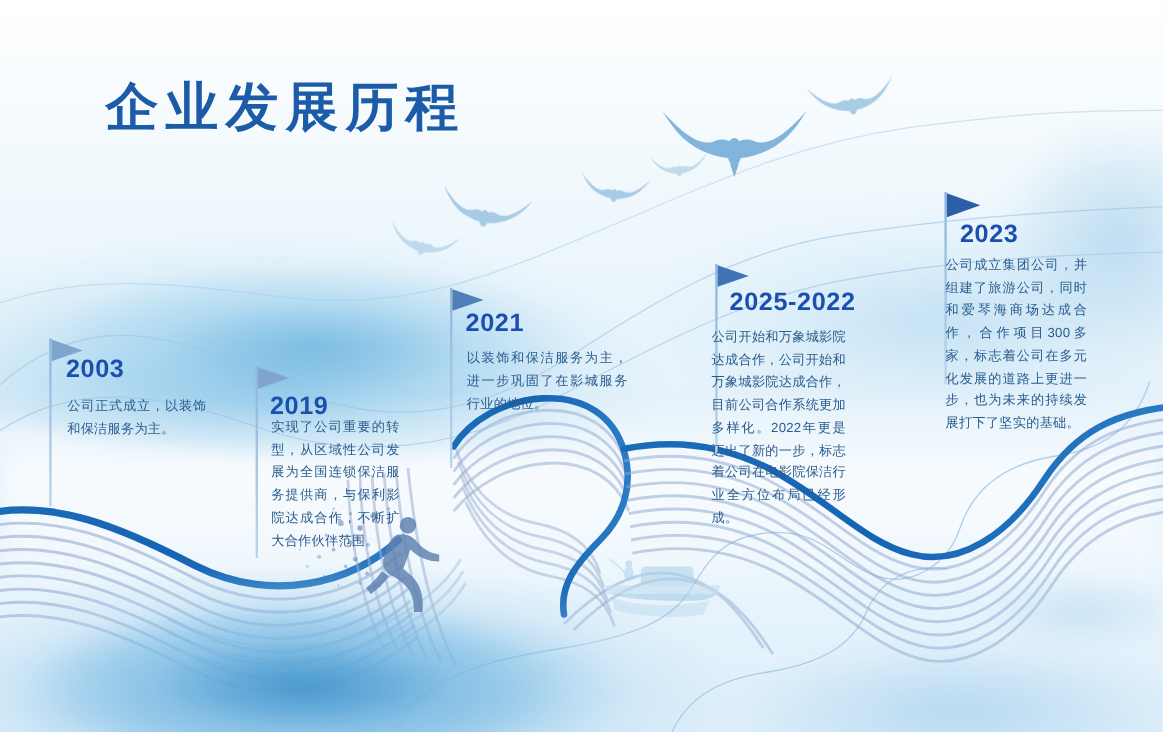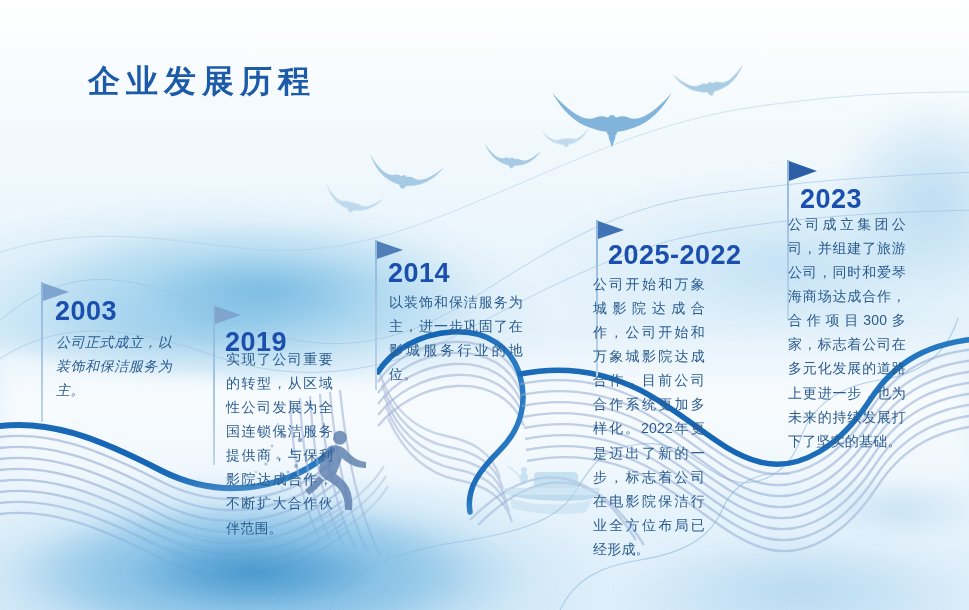--- a/index.html
+++ b/index.html
@@ -65,30 +65,30 @@
   }
 
   svg.full{position:absolute;left:0;top:0;width:969px;height:610px;overflow:visible;}
 
   
   .marker{position:absolute;}
   .pole{position:absolute;width:2px;background:linear-gradient(180deg,#8fb6dc,#bcd6ea);}
   .pennant{position:absolute;width:0;height:0;}
   .year{
     position:absolute;color:#1B4FAE;font-weight:700;letter-spacing:.5px;
-    font-size:27px;white-space:nowrap;
+    font-size:21px;white-space:nowrap;
   }
   .desc{
-    position:absolute;color:#2b5c8e;font-size:14px;line-height:1.72;
+    position:absolute;color:#2b5c8e;font-size:11px;line-height:1.72;
     letter-spacing:.2px;text-align:justify;
   }
 
   .title{
     position:absolute;left:88px;top:60px;
-    font-size:32px;font-weight:700;color:#1B5BA8;letter-spacing:6px;
+    font-size:44px;font-weight:700;color:#1B5BA8;letter-spacing:6px;
     text-shadow:0 1px 2px rgba(255,255,255,.6);
   }
 </style>
 </head>
 <body>
 
 <div id="stage">
 
   <div class="bg-layer wash-top-left"></div>
   <div class="bg-layer wash-top-left2"></div>
@@ -292,34 +292,34 @@
     </g>
     <g opacity=".22">
       <path d="M510,498 C530,506 568,506 592,500 L586,512 C560,516 530,514 512,508 Z" fill="#8fc0de"></path>
     </g>
   </svg>
 
   <div class="marker">
     <div class="pole" style="left:41px;top:282px;height:140px;"></div>
     <div class="pennant" style="left:43px;top:283px;border-top:9px solid transparent;border-bottom:9px solid transparent;border-left:26px solid #7fa5cf;"></div>
     <div class="year" style="left:55px;top:296px;">2003</div>
-    <div class="desc" style="left:56px;top:330px;width:116px;font-style:italic;">公司正式成立，以装饰和保洁服务为主。</div>
+    <div class="desc" style="left:56px;top:330px;width:116px;">公司正式成立，以装饰和保洁服务为主。</div>
   </div>
 
   <div class="marker">
     <div class="pole" style="left:213px;top:305px;height:160px;"></div>
     <div class="pennant" style="left:215px;top:306px;border-top:9px solid transparent;border-bottom:9px solid transparent;border-left:26px solid #7fa5cf;"></div>
     <div class="year" style="left:225px;top:327px;">2019</div>
     <div class="desc" style="left:226px;top:347px;width:107px;">实现了公司重要的转型，从区域性公司发展为全国连锁保洁服务提供商，与保利影院达成合作，不断扩大合作伙伴范围。</div>
   </div>
 
   <div class="marker">
     <div class="pole" style="left:375px;top:240px;height:150px;"></div>
     <div class="pennant" style="left:377px;top:241px;border-top:9px solid transparent;border-bottom:9px solid transparent;border-left:26px solid #4f7fb8;"></div>
-    <div class="year" style="left:388px;top:258px;">2014</div>
+    <div class="year" style="left:388px;top:258px;">2021</div>
     <div class="desc" style="left:389px;top:290px;width:134px;">以装饰和保洁服务为主，进一步巩固了在影城服务行业的地位。</div>
   </div>
 
   <div class="marker">
     <div class="pole" style="left:596px;top:220px;height:160px;"></div>
     <div class="pennant" style="left:598px;top:221px;border-top:9px solid transparent;border-bottom:9px solid transparent;border-left:26px solid #3f73b4;"></div>
     <div class="year" style="left:608px;top:240px;">2025-2022</div>
     <div class="desc" style="left:593px;top:272px;width:112px;">公司开始和万象城影院达成合作，公司开始和万象城影院达成合作，目前公司合作系统更加多样化。2022年更是迈出了新的一步，标志着公司在电影院保洁行业全方位布局已经形成。</div>
   </div>
 

